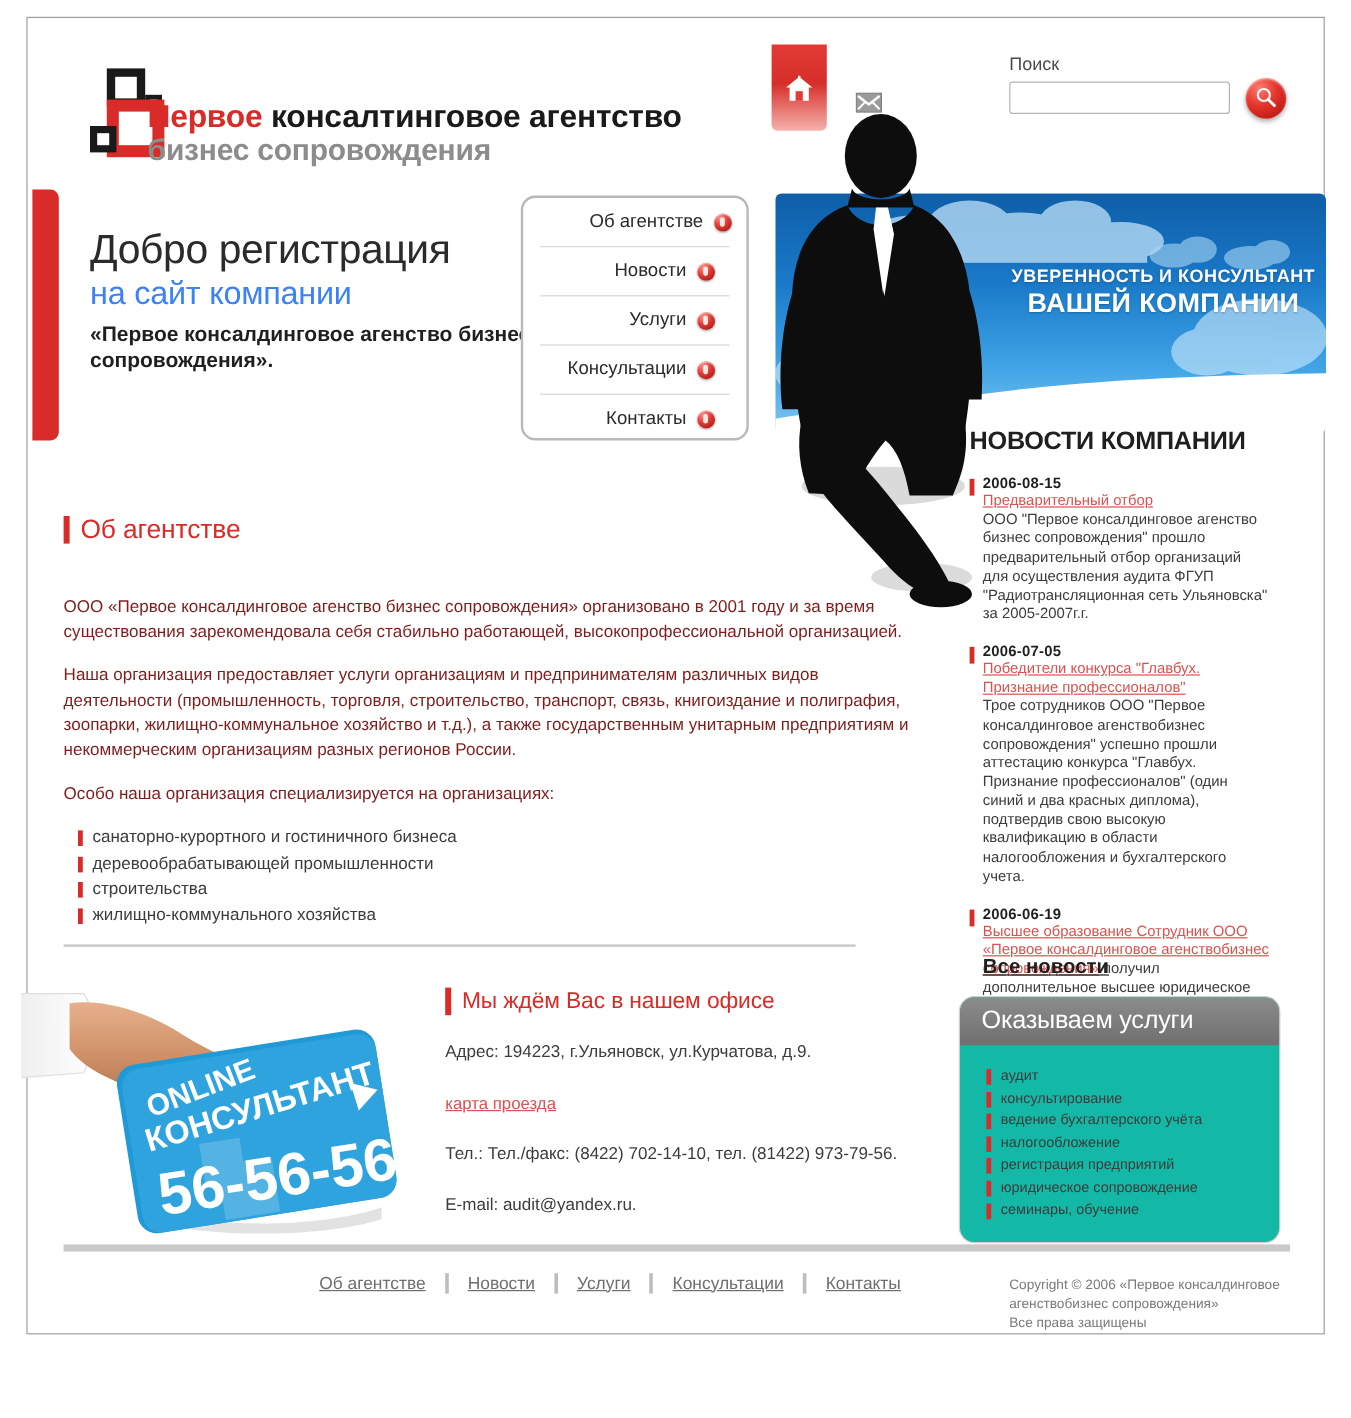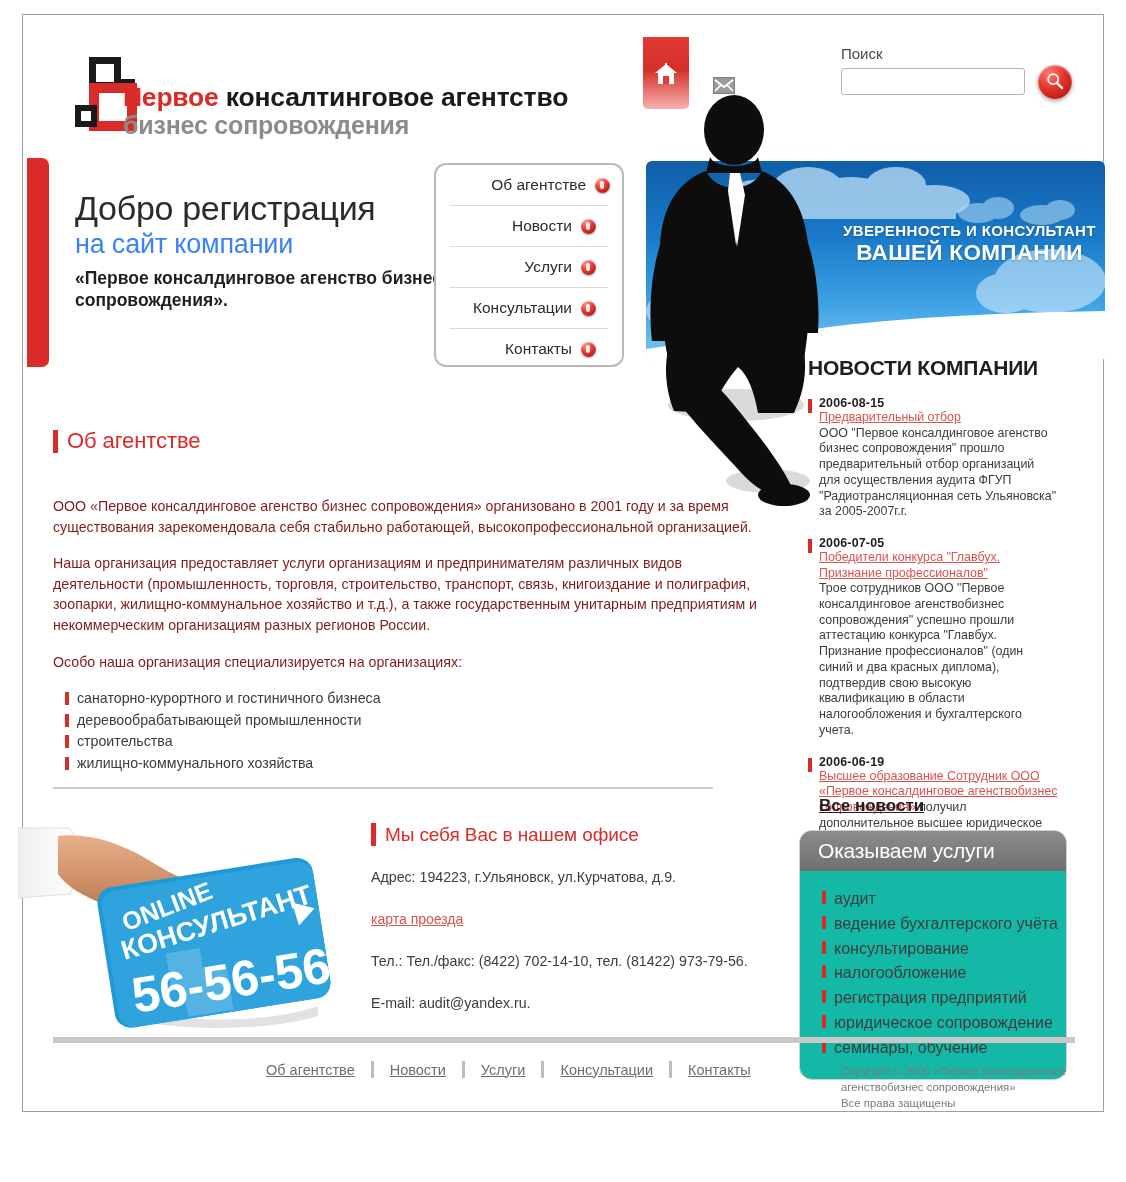--- a/index.html
+++ b/index.html
@@ -130,21 +130,21 @@
   .all-news{position:absolute;left:796px;top:781px;font-size:17px;font-weight:bold;color:#1f1f1f;text-decoration:underline;}
 
   .services{position:absolute;left:776px;top:815px;width:266px;
     border:1px solid #cfcfcf;border-radius:13px;background:#14b8a6;overflow:hidden;}
   .services-head{
     height:40px;background:linear-gradient(180deg,#8c8c8c 0%,#6f6f6f 100%);
     border-radius:12px 12px 0 0;display:flex;align-items:center;padding-left:18px;
   }
   .services-head span{color:#fff;font-size:21px;letter-spacing:-0.2px;}
   .services ul{list-style:none;margin:0;padding:16px 0 18px 0;}
-  .services li{position:relative;padding-left:34px;font-size:16px;color:#3c3c3c;line-height:1.55;}
+  .services li{position:relative;padding-left:34px;font-size:12px;color:#3c3c3c;line-height:1.55;}
   .services li::before{content:"";position:absolute;left:22px;top:4px;width:4px;height:13px;background:#d92b27;}
 
   
   .foot-rule{position:absolute;left:30px;top:1022px;width:1022px;height:6px;background:#c9c9c9;}
   .foot-nav{position:absolute;left:243px;top:1046px;display:flex;align-items:center;}
   .foot-nav a{font-size:14.5px;color:#6e6e6e;text-decoration:underline;}
   .foot-sep{width:3px;height:17px;background:#bdbdbd;margin:0 16px;}
   .copyright{position:absolute;left:818px;top:1048px;width:250px;font-size:11.4px;color:#7a7a7a;line-height:1.42;}
 </style>
 </head>
@@ -314,21 +314,21 @@
       <li>строительства</li>
       <li>жилищно-коммунального хозяйства</li>
     </ul>
   </div>
 
   <div class="hr-thin"></div>
 
   <div class="office">
     <div class="sec-head">
       <div class="sec-bar"></div>
-      <div class="sec-title">Мы себя Вас в нашем офисе</div>
+      <div class="sec-title">Мы ждём Вас в нашем офисе</div>
     </div>
     <p class="row">Адрес: 194223, г.Ульяновск, ул.Курчатова, д.9.</p>
     <p class="row"><a class="map" href="#">карта проезда</a></p>
     <p class="row">Тел.: Тел./факс: (8422) 702-14-10, тел. (81422) 973-79-56.</p>
     <p class="row">E-mail: audit@yandex.ru.</p>
   </div>
 
   <div class="consultant">
     <svg width="345" height="225" viewBox="0 0 345 225" aria-hidden="true">
       <defs>
@@ -390,22 +390,22 @@
   </div>
 
   <a class="all-news" href="#">Все новости</a>
 
   <div class="services">
     <div class="services-head">
       <span>Оказываем услуги</span>
     </div>
     <ul>
       <li>аудит</li>
+      <li>консультирование</li>
       <li>ведение бухгалтерского учёта</li>
-      <li>консультирование</li>
       <li>налогообложение</li>
       <li>регистрация предприятий</li>
       <li>юридическое сопровождение</li>
       <li>семинары, обучение</li>
     </ul>
   </div>
 
   <div class="foot-rule"></div>
 
   <div class="foot-nav">

